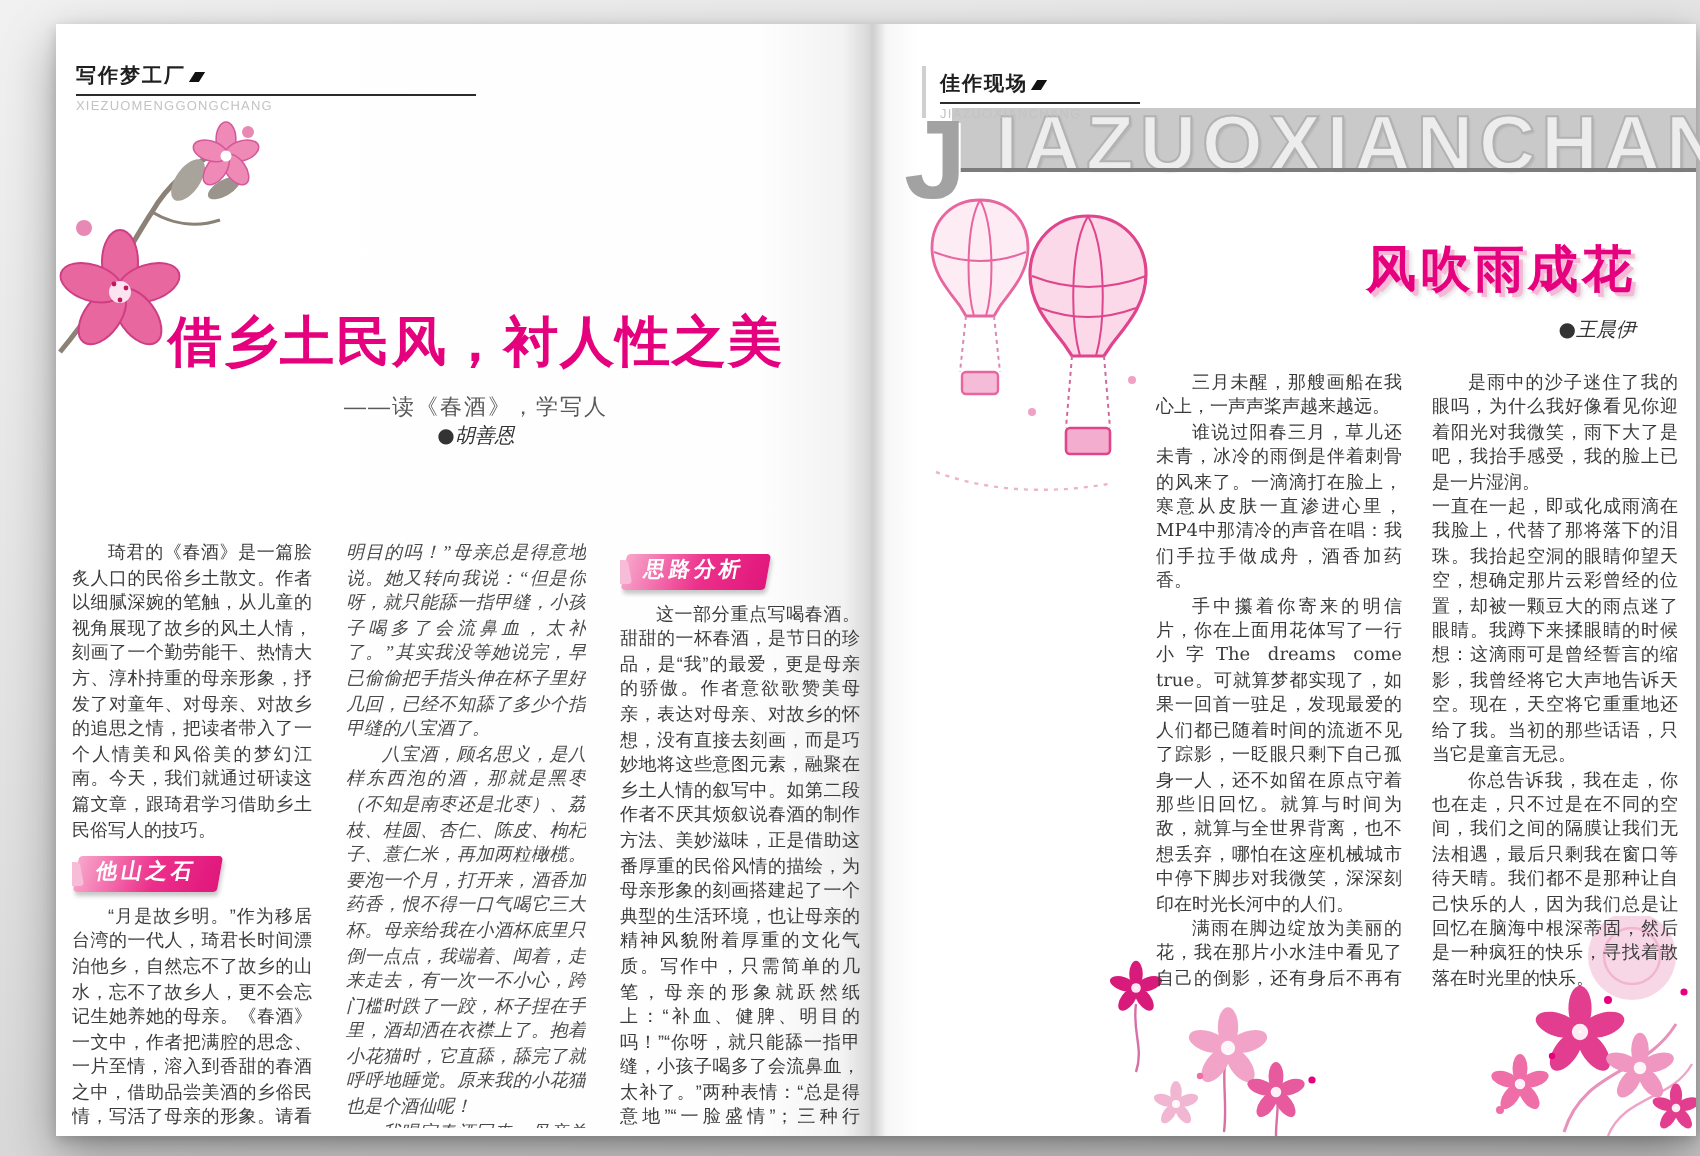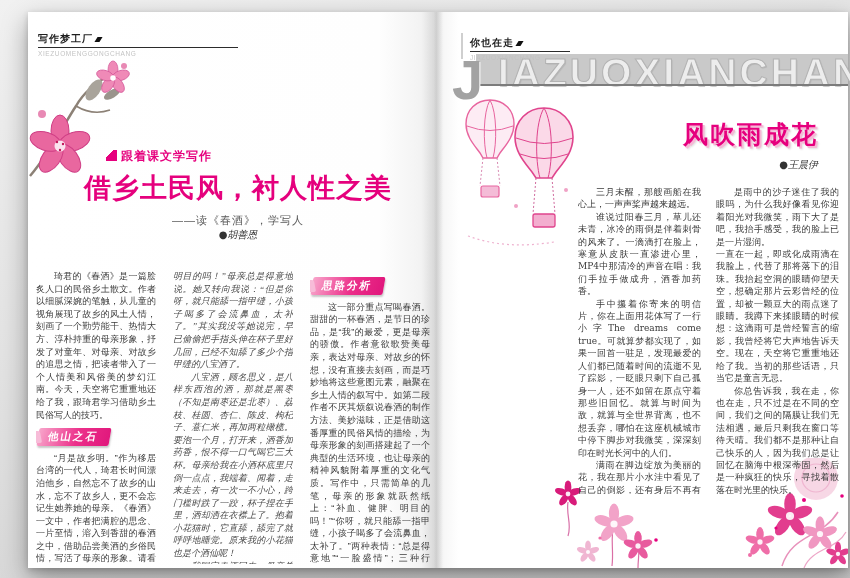--- a/index.html
+++ b/index.html
@@ -112,52 +112,49 @@
           <ellipse cx="0" cy="-15" rx="9" ry="16" transform="rotate(216)"></ellipse>
           <ellipse cx="0" cy="-15" rx="9" ry="16" transform="rotate(288)"></ellipse>
         </g>
         <circle r="5" fill="#fff"></circle>
       </g>
       <circle cx="22" cy="62" r="4" fill="#e889b4"></circle>
       <circle cx="104" cy="14" r="3" fill="#e889b4"></circle>
     </svg>
 
     <div class="lp-titleblock">
-      <div class="series">
-        <span class="corner-icon"></span><span>跟着课文学写作</span>
-      </div>
       <h1 class="lp-title">借乡土民风，衬人性之美</h1>
       <div class="lp-subtitle">——读《春酒》，学写人</div>
       <div class="lp-author">●胡善恩</div>
     </div>
 
     <div class="lp-cols">
       <div class="lp-col">
-        <p>琦君的《春酒》是一篇脍炙人口的民俗乡土散文。作者以细腻深婉的笔触，从儿童的视角展现了故乡的风土人情，刻画了一个勤劳能干、热情大方、淳朴持重的母亲形象，抒发了对童年、对母亲、对故乡的追思之情，把读者带入了一个人情美和风俗美的梦幻江南。今天，天空将它重重地还给了我，跟琦君学习借助乡土民俗写人的技巧。</p>
+        <p>琦君的《春酒》是一篇脍炙人口的民俗乡土散文。作者以细腻深婉的笔触，从儿童的视角展现了故乡的风土人情，刻画了一个勤劳能干、热情大方、淳朴持重的母亲形象，抒发了对童年、对母亲、对故乡的追思之情，把读者带入了一个人情美和风俗美的梦幻江南。今天，我们就通过研读这篇文章，跟琦君学习借助乡土民俗写人的技巧。</p>
         <span class="ribbon">他山之石</span>
         <p>“月是故乡明。”作为移居台湾的一代人，琦君长时间漂泊他乡，自然忘不了故乡的山水，忘不了故乡人，更不会忘记生她养她的母亲。《春酒》一文中，作者把满腔的思念、一片至情，溶入到香甜的春酒之中，借助品尝美酒的乡俗民情，写活了母亲的形象。请看——</p>
         
       </div>
       <div class="lp-col quote">
         <p style="text-indent:0;">明目的吗！”母亲总是得意地说。她又转向我说：“但是你呀，就只能舔一指甲缝，小孩子喝多了会流鼻血，太补了。”其实我没等她说完，早已偷偷把手指头伸在杯子里好几回，已经不知舔了多少个指甲缝的八宝酒了。</p>
         <p>八宝酒，顾名思义，是八样东西泡的酒，那就是黑枣（不知是南枣还是北枣）、荔枝、桂圆、杏仁、陈皮、枸杞子、薏仁米，再加两粒橄榄。要泡一个月，打开来，酒香加药香，恨不得一口气喝它三大杯。母亲给我在小酒杯底里只倒一点点，我端着、闻着，走来走去，有一次一不小心，跨门槛时跌了一跤，杯子捏在手里，酒却洒在衣襟上了。抱着小花猫时，它直舔，舔完了就呼呼地睡觉。原来我的小花猫也是个酒仙呢！</p>
         <p>我喝完春酒回来，母亲总要闻闻我的嘴巴，问我喝了几杯酒。我总是说：“只喝一杯，因为里面没有——</p>
       </div>
       <div class="lp-col">
         <span class="ribbon">思路分析</span>
         <p>这一部分重点写喝春酒。甜甜的一杯春酒，是节日的珍品，是“我”的最爱，更是母亲的骄傲。作者意欲歌赞美母亲，表达对母亲、对故乡的怀想，没有直接去刻画，而是巧妙地将这些意图元素，融聚在乡土人情的叙写中。如第二段作者不厌其烦叙说春酒的制作方法、美妙滋味，正是借助这番厚重的民俗风情的描绘，为母亲形象的刻画搭建起了一个典型的生活环境，也让母亲的精神风貌附着厚重的文化气质。写作中，只需简单的几笔，母亲的形象就跃然纸上：“补血、健脾、明目的吗！”“你呀，就只能舔一指甲缝，小孩子喝多了会流鼻血，太补了。”两种表情：“总是得意地”“一脸盛情”；三种行为：“开出来请大家尝尝”“闻闻我的嘴巴”“到邻居家去吃春酒”，母亲的慈爱俭朴便跃然纸上。</p>
       </div>
     </div>
   </div>
 
   <div class="page page-right">
 
     <div class="kicker-wrap rp-kicker">
       <div>
-        <span class="kicker">你也在走</span><span class="tick"></span>
+        <span class="kicker">佳作现场</span><span class="tick"></span>
       </div>
       <div class="kicker-line"></div>
       <div class="pinyin">JIAZUOXIANCHANG</div>
     </div>
 
     <div class="banner-wrap">
       <div class="banner-bar"></div>
       <div class="banner-letters">IAZUOXIANCHANG</div>
       <div class="banner-underline"></div>
       <div class="banner-J">J</div>

